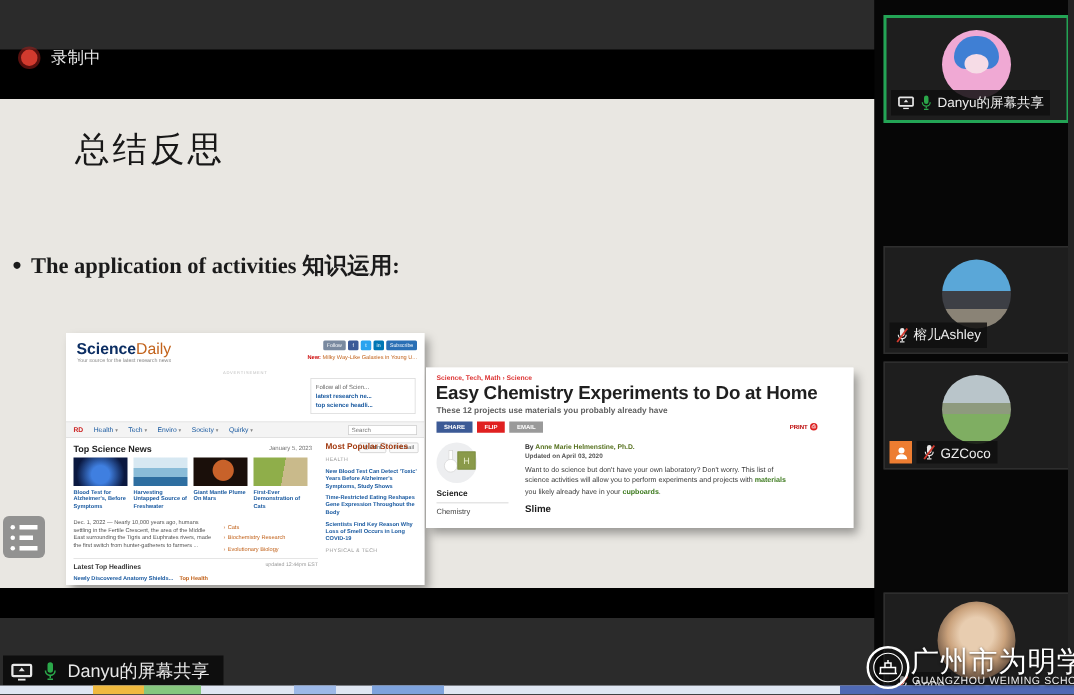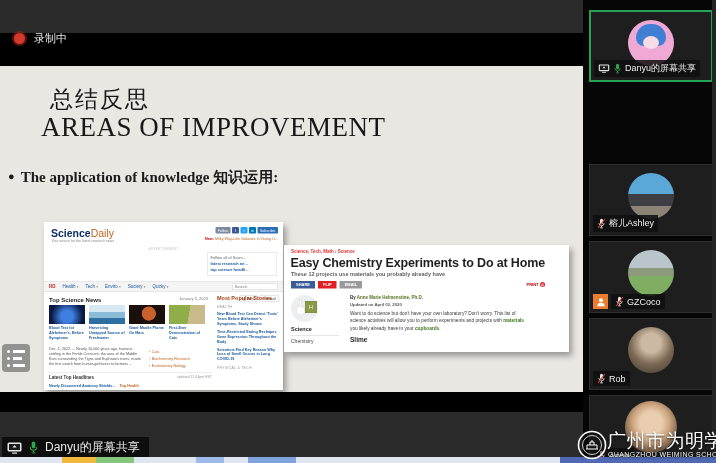--- a/index.html
+++ b/index.html
@@ -145,22 +145,21 @@
   <div class="topbar">
     <div class="rec">
       <span class="rec-dot"></span>
       <span class="rec-label">录制中</span>
     </div>
   </div>
   <div class="strip-black-top"></div>
 
   <div class="slide">
     <div class="slide-title-zh">总结反思</div>
-    <div class="slide-title-en">AREAS OF IMPROVEMENT</div>
-    <div class="bullet b1"><span class="dot">●</span><span>The application of knowledge 知识运用:</span></div>
+    <div class="bullet b1"><span class="dot">●</span><span>The application of activities 知识运用:</span></div>
 
     <div class="sd-shot">
       <div class="sd-inner">
         <div class="sd-logo"><span class="sci">Science</span><span class="dly">Daily</span></div>
         <div class="sd-tag">Your source for the latest research news</div>
         <div class="sd-social">
           <span class="sbx sd-follow">Follow</span>
           <span class="sbx sd-f">f</span>
           <span class="sbx sd-t">t</span>
           <span class="sbx sd-in">in</span>
@@ -354,33 +353,20 @@
         <svg width="9" height="11" viewBox="0 0 12 14">
             <rect x="4" y="0.5" width="4" height="7.5" rx="2" fill="#e8e8e8"></rect>
             <path d="M2.5 6.5a3.5 3.5 0 0 0 7 0" stroke="#e8e8e8" stroke-width="1.1" fill="none"></path>
             <line x1="6" y1="10.2" x2="6" y2="12" stroke="#e8e8e8" stroke-width="1.1"></line>
             <line x1="4" y1="12.8" x2="8" y2="12.8" stroke="#e8e8e8" stroke-width="1.1"></line>
             <line x1="1.5" y1="13" x2="10.5" y2="1" stroke="#d23a2e" stroke-width="1.6"></line>
           </svg>
         <span class="nm">GZCoco</span>
       </div>
     </div>
-    <div class="tile t5">
-      <div class="avatar av5"></div>
-      <div class="tile-pill">
-        <svg width="9" height="11" viewBox="0 0 12 14">
-            <rect x="4" y="0.5" width="4" height="7.5" rx="2" fill="#e8e8e8"></rect>
-            <path d="M2.5 6.5a3.5 3.5 0 0 0 7 0" stroke="#e8e8e8" stroke-width="1.1" fill="none"></path>
-            <line x1="6" y1="10.2" x2="6" y2="12" stroke="#e8e8e8" stroke-width="1.1"></line>
-            <line x1="4" y1="12.8" x2="8" y2="12.8" stroke="#e8e8e8" stroke-width="1.1"></line>
-            <line x1="1.5" y1="13" x2="10.5" y2="1" stroke="#d23a2e" stroke-width="1.6"></line>
-          </svg>
-        <span class="nm">Rob</span>
-      </div>
-    </div>
     <div class="tile t6">
       <div class="avatar av6"></div>
       <div class="tile-pill">
         <svg width="9" height="11" viewBox="0 0 12 14">
             <rect x="4" y="0.5" width="4" height="7.5" rx="2" fill="#e8e8e8"></rect>
             <path d="M2.5 6.5a3.5 3.5 0 0 0 7 0" stroke="#e8e8e8" stroke-width="1.1" fill="none"></path>
             <line x1="6" y1="10.2" x2="6" y2="12" stroke="#e8e8e8" stroke-width="1.1"></line>
             <line x1="4" y1="12.8" x2="8" y2="12.8" stroke="#e8e8e8" stroke-width="1.1"></line>
             <line x1="1.5" y1="13" x2="10.5" y2="1" stroke="#d23a2e" stroke-width="1.6"></line>
           </svg>

